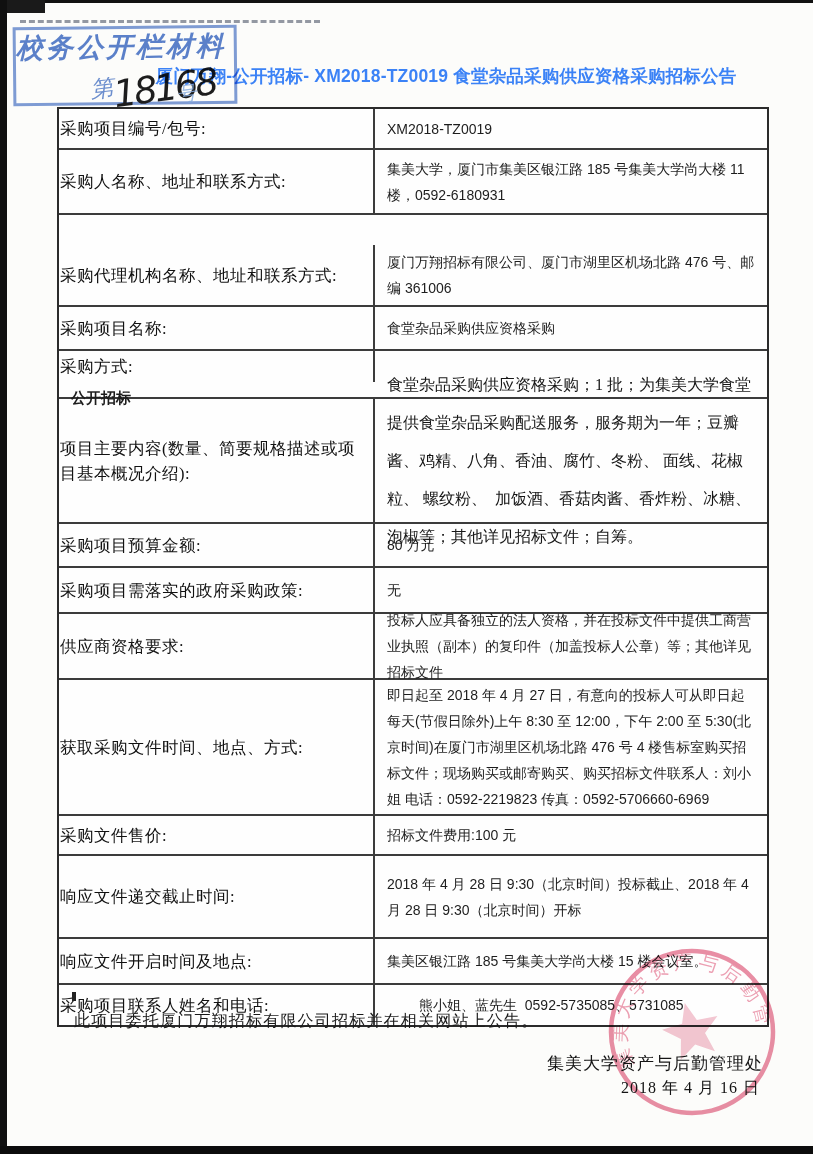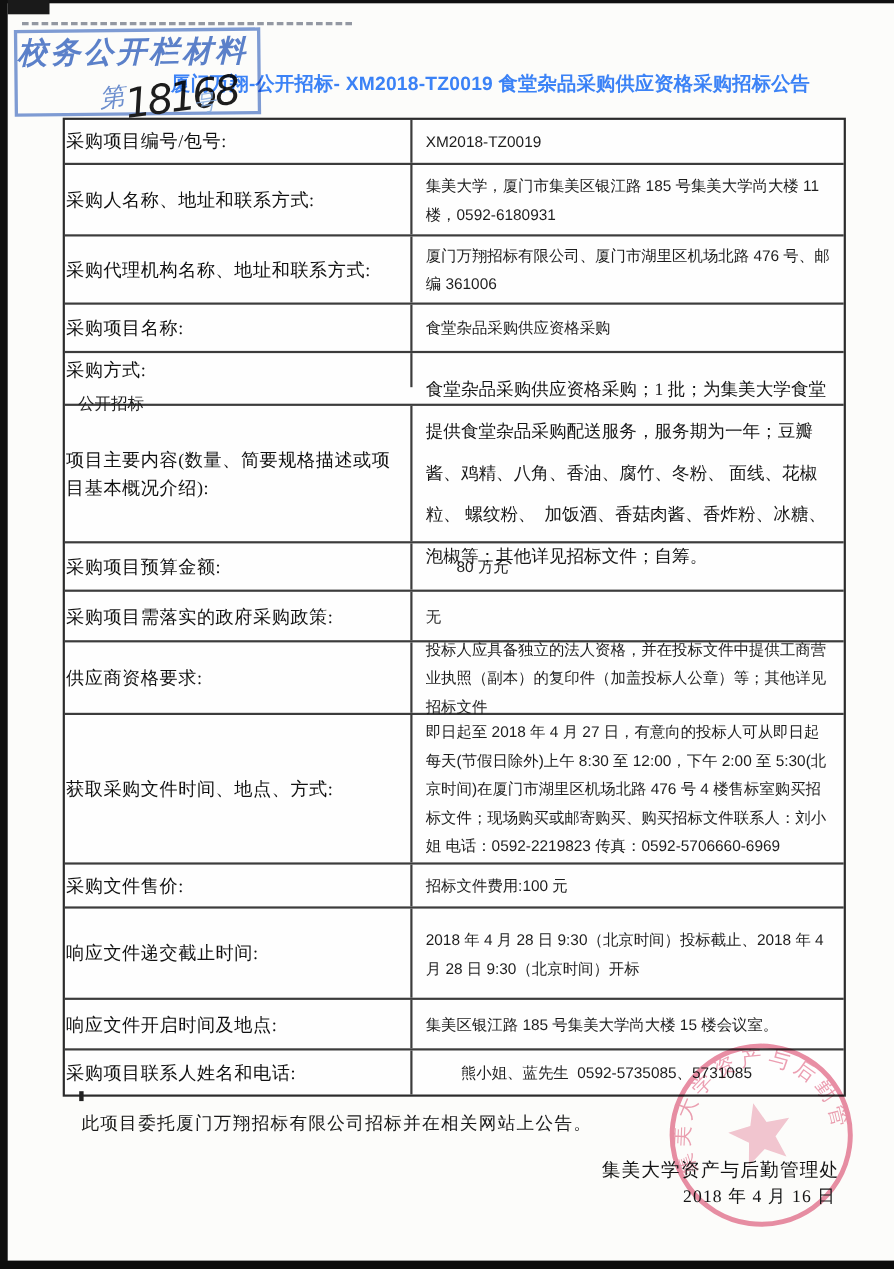--- a/index.html
+++ b/index.html
@@ -34,21 +34,21 @@
   .doc-table{position:absolute;left:57px;top:107px;width:712px;z-index:1;
              border:2px solid #2b2b2b;background:#fefefe;box-sizing:border-box;}
   .trow{display:flex;border-bottom:2px solid #3c3c3c;box-sizing:border-box;}
   .trow:last-child{border-bottom:none;gap:32px;}
   .tlabel{width:316px;box-sizing:border-box;border-right:2px solid #3c3c3c;
           display:flex;align-items:center;padding:3px 8px 3px 1px;
           font-family:"Liberation Serif",serif;font-size:16.5px;line-height:25px;
           letter-spacing:.5px;color:#111;}
   .tvalue{flex:1;display:flex;align-items:center;padding:3px 12px 3px 12px;
           font-size:14px;line-height:26px;color:#1d1d1d;white-space:pre-wrap;box-sizing:border-box;}
-  .tvalue.bold{font-weight:normal;font-size:15px;}
+  .tvalue.bold{font-weight:bold;font-size:15px;}
   .tvalue.serif{font-family:"Liberation Serif",serif;font-size:16px;line-height:38px;color:#161616;}
   .table-tick{position:absolute;left:72px;top:992px;width:4px;height:9px;background:#222;z-index:1;}
 
   
   .footer-note{position:absolute;left:74px;top:1011px;font-family:"Liberation Serif",serif;
                font-size:16px;letter-spacing:1.2px;color:#191919;z-index:3;}
   .footer-sign{position:absolute;right:50px;top:1052px;text-align:right;
                font-family:"Liberation Serif",serif;font-size:17px;letter-spacing:1px;
                color:#141414;z-index:3;}
   .footer-date{position:absolute;right:53px;top:1078px;text-align:right;
@@ -81,37 +81,37 @@
 
   <div class="doc-table" id="doc-table">
       <div class="trow" style="height: 41px;">
         <div class="tlabel">采购项目编号/包号:</div>
         <div class="tvalue">XM2018-TZ0019</div>
       </div>
       <div class="trow" style="height: 65px;">
         <div class="tlabel">采购人名称、地址和联系方式:</div>
         <div class="tvalue">集美大学，厦门市集美区银江路 185 号集美大学尚大楼 11 楼，0592-6180931</div>
       </div>
-      <div class="trow" style="height: 62px;">
+      <div class="trow" style="height: 62px; margin-top: 30px;">
         <div class="tlabel">采购代理机构名称、地址和联系方式:</div>
         <div class="tvalue">厦门万翔招标有限公司、厦门市湖里区机场北路 476 号、邮编 361006</div>
       </div>
       <div class="trow" style="height: 44px;">
         <div class="tlabel">采购项目名称:</div>
         <div class="tvalue">食堂杂品采购供应资格采购</div>
       </div>
       <div class="trow" style="height: 48px; flex-direction: column;">
         <div class="tlabel">采购方式:</div>
         <div class="tvalue bold">公开招标</div>
       </div>
       <div class="trow" style="height: 125px;">
         <div class="tlabel">项目主要内容(数量、简要规格描述或项目基本概况介绍):</div>
         <div class="tvalue serif">食堂杂品采购供应资格采购；1 批；为集美大学食堂提供食堂杂品采购配送服务，服务期为一年；豆瓣酱、鸡精、八角、香油、腐竹、冬粉、 面线、花椒粒、 螺纹粉、  加饭酒、香菇肉酱、香炸粉、冰糖、泡椒等；其他详见招标文件；自筹。</div>
       </div>
-      <div class="trow" style="height: 44px; gap: 28px;">
+      <div class="trow" style="height: 44px;">
         <div class="tlabel">采购项目预算金额:</div>
         <div class="tvalue">80 万元</div>
       </div>
       <div class="trow" style="height: 46px;">
         <div class="tlabel">采购项目需落实的政府采购政策:</div>
         <div class="tvalue">无</div>
       </div>
       <div class="trow" style="height: 66px;">
         <div class="tlabel">供应商资格要求:</div>
         <div class="tvalue">投标人应具备独立的法人资格，并在投标文件中提供工商营业执照（副本）的复印件（加盖投标人公章）等；其他详见招标文件</div>

